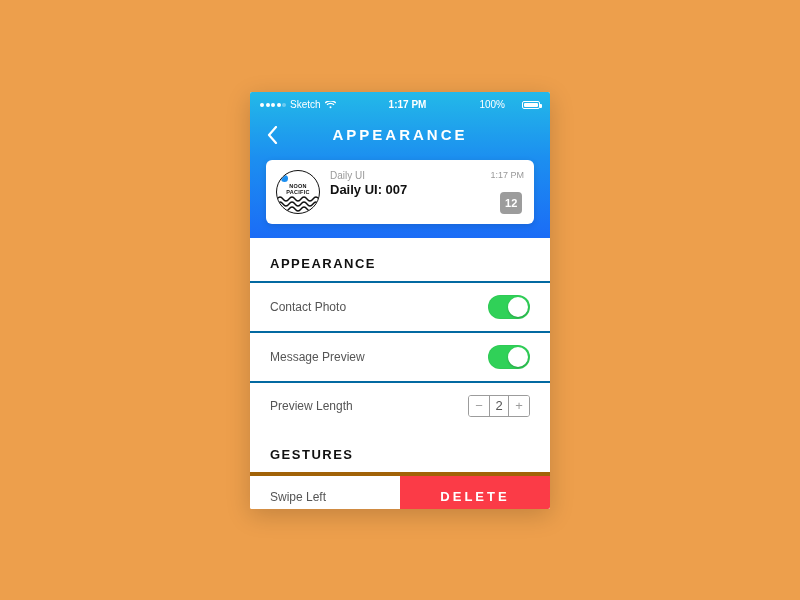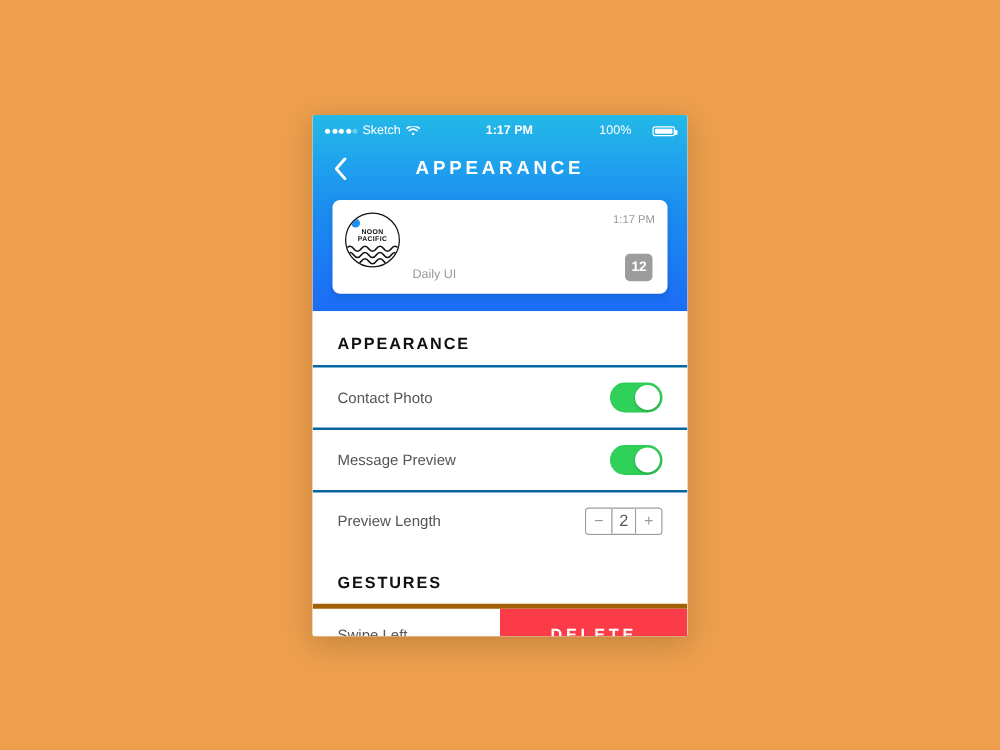--- a/index.html
+++ b/index.html
@@ -86,21 +86,21 @@
   }
   .avatar .text {
     position:absolute; top: 12px; left:0; right:0;
     text-align:center; font-size: 5.5px; font-weight: 700; letter-spacing: .3px;
     color:#111; line-height: 6px;
   }
   .avatar .waves {
     position:absolute; left:0; right:0; bottom:0; height: 18px;
   }
   .card-body { flex:1; min-width:0; }
-  .card-top { display:flex; justify-content:space-between; align-items:baseline;margin-top:44px; }
+  .card-top { display:flex; justify-content:space-between; align-items:baseline; }
   .sender { font-size: 10px; color: #999; }
   .time { font-size: 9px; color: #999; }
   .subject { font-size: 13px; font-weight: 700; color:#111; margin-top:1px;}
   .preview { font-size: 10px; color:#9a9a9a; line-height: 13px; margin-top:2px;}
   .count {
     width: 22px; height: 22px; background:#9c9c9c; color:#fff;
     border-radius: 4px; display:flex; align-items:center; justify-content:center;
     font-size: 11px; font-weight:600;
     margin-left: 8px; flex-shrink:0; align-self: center;
   }
@@ -208,20 +208,21 @@
         <svg class="waves" viewBox="0 0 44 18">
           <path d="M0 4 q3 -4 6 0 t6 0 t6 0 t6 0 t6 0 t6 0 t6 0" stroke="#111" stroke-width="1.3" fill="none"></path>
           <path d="M0 9 q3 -4 6 0 t6 0 t6 0 t6 0 t6 0 t6 0 t6 0" stroke="#111" stroke-width="1.3" fill="none"></path>
           <path d="M0 14 q3 -4 6 0 t6 0 t6 0 t6 0 t6 0 t6 0 t6 0" stroke="#111" stroke-width="1.3" fill="none"></path>
         </svg>
       </div>
       <div class="card-body">
         <div class="card-top">
           <span class="sender">Daily UI</span>
         </div>
+        <div class="subject">Daily UI: 007</div>
       </div>
       <div class="card-right">
         <span class="time">1:17 PM</span>
         <span class="count">12</span>
       </div>
     </div>
   </div>
 
   <div class="content">
     <div class="section-title">APPEARANCE</div>

